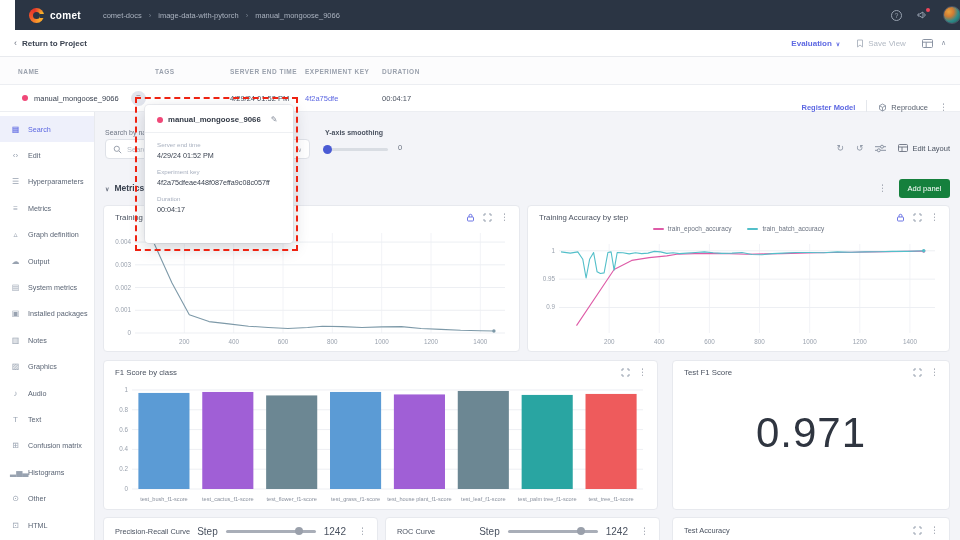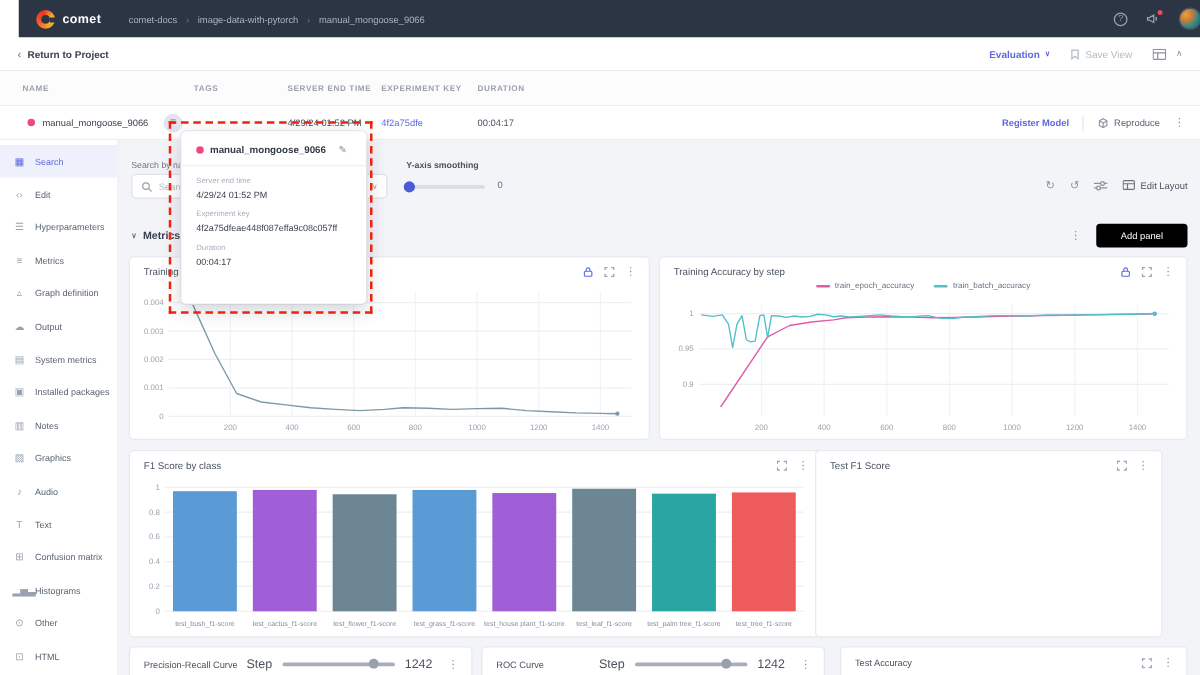--- a/index.html
+++ b/index.html
@@ -29,21 +29,21 @@
 .layout-toggle{display:flex;align-items:center;gap:8px;color:#8a93a2}
 
 .thead{position:absolute;left:0;top:57px;width:960px;height:28px;background:#fcfcfd;border-bottom:1px solid #eceef2}
 .th{position:absolute;top:11px;font-size:6.5px;letter-spacing:.5px;color:#9aa1ad;font-weight:bold}
 .exprow{position:absolute;left:0;top:85px;width:960px;height:27px;background:#fff;border-bottom:1px solid #eceef2}
 .exp-dot{position:absolute;left:22px;top:10px;width:6px;height:6px;border-radius:50%;background:#F04878}
 .exp-name{position:absolute;left:34px;top:9px;font-size:7.5px;color:#3a4250}
 .row-menu-btn{position:absolute;left:131px;top:6px;width:15px;height:15px;border-radius:50%;background:#e2e5ed;color:#6b7280;font-size:8px;text-align:center;line-height:14px}
 .exp-cell{position:absolute;top:9px;font-size:7.5px;color:#4a5260}
 .exp-key{color:#5D68E2}
-.row-actions{position:absolute;right:12px;top:0;height:27px;display:flex;align-items:center;gap:11px}
+.row-actions{position:absolute;right:12px;top:0;height:27px;display:flex;align-items:flex-end;gap:11px}
 .register{color:#5D68E2;font-size:7.5px;font-weight:bold}
 .vdiv{width:1px;height:12px;background:#e4e7ec}
 .reproduce{display:flex;align-items:center;gap:4px;color:#5a6270;font-size:7.5px}
 .kebab{color:#8a919e;font-size:9px;line-height:1}
 
 .sidebar{position:absolute;left:0;top:112px;width:95px;height:428px;background:#fff;border-right:1px solid #e8eaee;padding-top:4px;overflow:hidden}
 .side-item{height:26.4px;display:flex;align-items:center;gap:7px;padding:0 10px;font-size:7.2px;color:#5a6474;white-space:nowrap}
 .side-item .icn{width:11px;color:#98a2b0;font-size:8px;text-align:center;flex:none}
 .side-item.active{background:#eef0fb;color:#5D68E2}
 .side-item.active .icn{color:#5D68E2}
@@ -56,30 +56,30 @@
 .search-box input::placeholder{color:#b6bcc6}
 .search-chev{border-left:1px solid #e6e8ee;padding-left:6px;color:#9aa1ad;font-size:6px}
 .smooth-slider{position:absolute;left:230px;top:36px;width:63px;height:3px;background:#d9dde3;border-radius:2px}
 .smooth-knob{position:absolute;left:-2px;top:-3px;width:9px;height:9px;border-radius:50%;background:#4a5bd4}
 .smooth-value{position:absolute;left:303px;top:31px;font-size:7.5px;color:#6a7280}
 .view-controls{position:absolute;right:10px;top:31px;display:flex;align-items:center;gap:12px;color:#8a93a2;font-size:9px}
 .edit-layout{display:flex;align-items:center;gap:4px;font-size:7.5px;color:#4a5260}
 .metrics-head{position:absolute;left:10px;top:71px;font-size:8.5px;font-weight:bold;color:#3a4250;display:flex;gap:5px;align-items:center}
 .metrics-head .chev{font-size:6px;color:#6b7280}
 .metrics-actions{position:absolute;right:10px;top:67px;display:flex;align-items:center;gap:12px}
-.add-panel{width:73px;height:19px;background:#000000;border-radius:3px;color:#fff;font-size:7.5px;display:flex;align-items:center;justify-content:center}
+.add-panel{width:51px;height:19px;background:#15803d;border-radius:3px;color:#fff;font-size:7.5px;display:flex;align-items:center;justify-content:center}
 
 .panel{position:absolute;background:#fff;border:1px solid #e7e9ee;border-radius:4px;overflow:hidden}
 .panel-head{display:flex;align-items:center;padding:7px 10px 0 11px}
 .panel-title{font-size:7.8px;color:#4a5260}
 .panel-icons{margin-left:auto;display:flex;align-items:center;gap:8px}
 #p-loss{left:8px;top:93px;width:417px;height:147px}
 #p-acc{left:432px;top:93px;width:423px;height:147px}
 #p-f1{left:8px;top:248px;width:555px;height:150px}
-#p-testf1{left:557px;top:248px;width:278px;height:150px}
+#p-testf1{left:577px;top:248px;width:278px;height:150px}
 #p-pr{left:8px;top:405px;width:275px;height:30px}
 #p-roc{left:290px;top:405px;width:275px;height:30px}
 #p-testacc{left:577px;top:405px;width:278px;height:30px}
 .chart{position:absolute;left:4px;right:6px;top:21px;bottom:3px}
 #p-acc .chart{top:32px}
 .legend{position:absolute;left:0;right:0;top:19px;display:flex;justify-content:center;gap:16px;font-size:6.5px;color:#6a7280}
 .legend-item{display:flex;align-items:center;gap:4px}
 .legend-dash{width:11px;height:2px;border-radius:1px}
 .big-number{margin-top:32px;text-align:center;font-size:42px;color:#2f3540;letter-spacing:1px}
 .number-sub{margin-top:8px;text-align:center;font-size:8.5px;color:#b0b6c0}
@@ -431,20 +431,21 @@
   <section class="panel" id="p-testf1">
     <div class="panel-head">
       <span class="panel-title">Test F1 Score</span>
       <span class="panel-icons">
         <svg width="9" height="9" viewBox="0 0 9 9" fill="none" stroke="#98a2b0" stroke-width="1">
             <path d="M1 3V1h2M6 1h2v2M8 6v2H6M3 8H1V6"></path>
           </svg>
         <span class="kebab">⋮</span>
       </span>
     </div>
+    <div class="big-number">0.971</div>
   </section>
 
   <section class="panel" id="p-pr">
     <div class="panel-head" style="padding-top:8px">
       <span class="panel-title" style="font-size:7.4px">Precision-Recall Curve</span>
       <span class="step-group">
         <span>Step</span>
         <span class="step-track">
             <span class="step-knob" style="left:77%"></span>
           </span>

